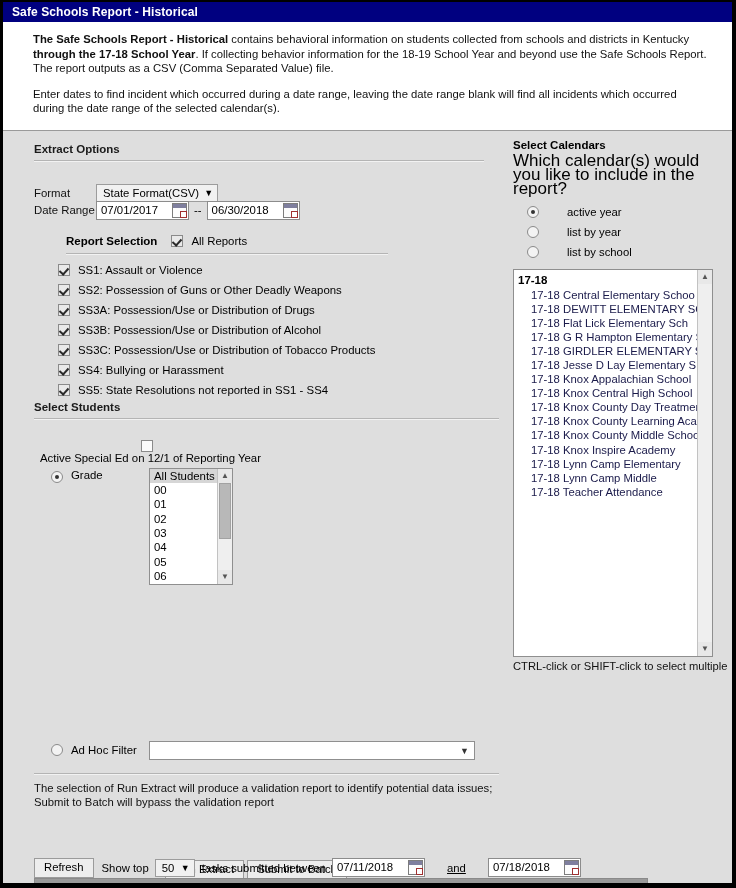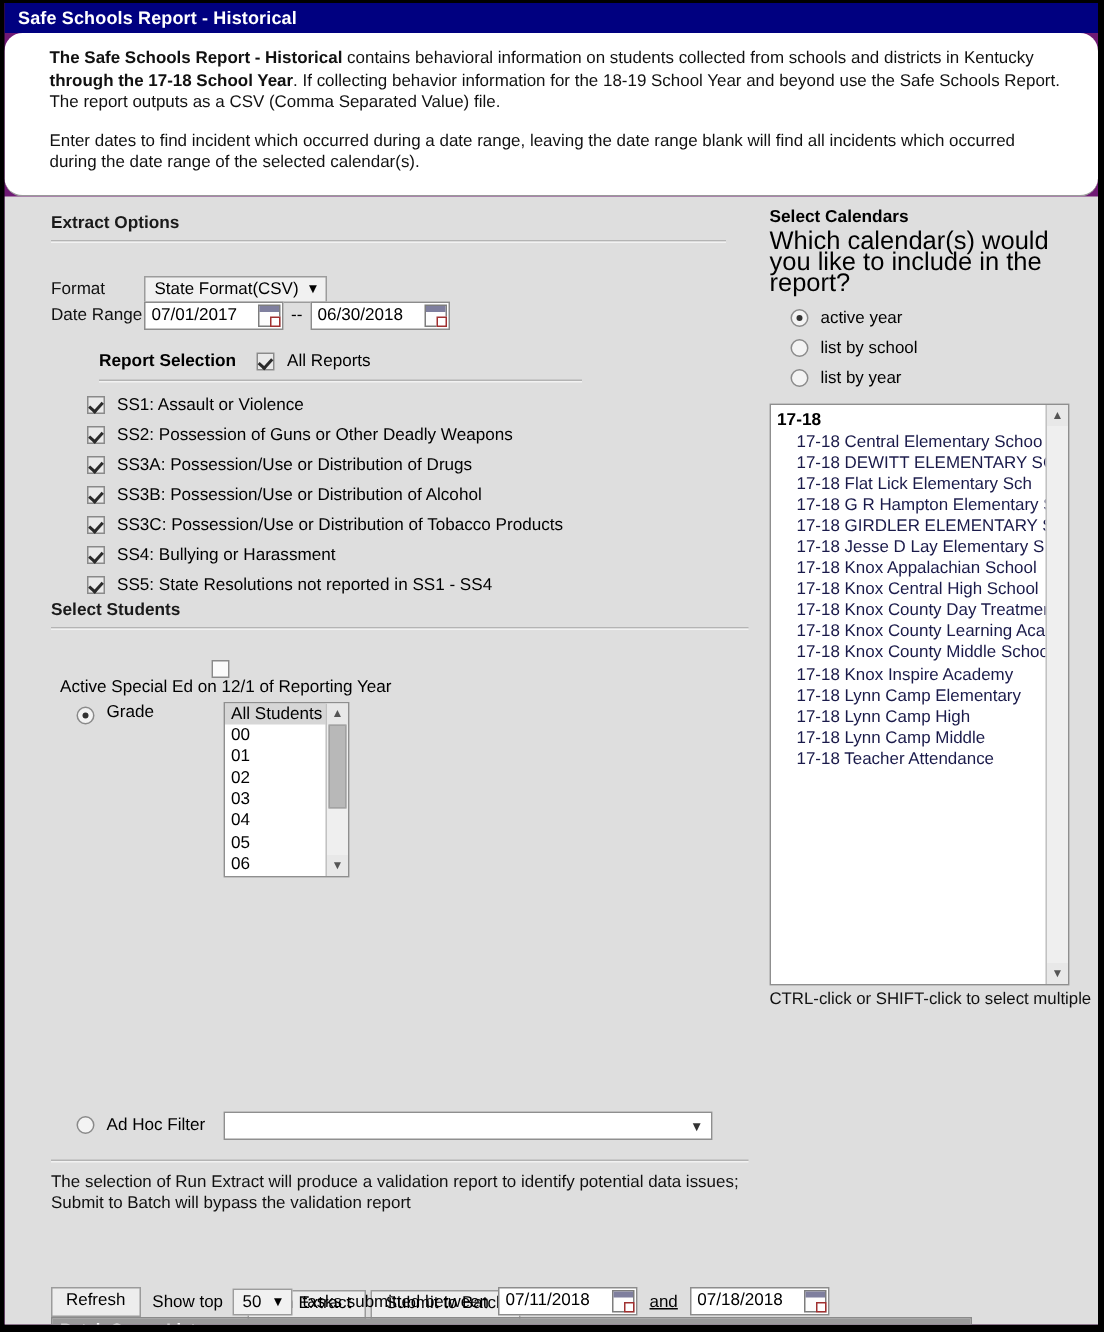--- a/index.html
+++ b/index.html
@@ -10,21 +10,21 @@
   body {
     width: 736px; height: 888px;
     font-family: "Liberation Sans", sans-serif;
     font-size: 11px;
     color: #000000;
     overflow: hidden;
   }
   .page {
     position: relative;
     width: 736px; height: 888px;
-    background: #701a75;
+    background: #0ea5e9;
     border: 3px solid #000000;
     border-top-width: 2px;
     border-left-width: 3px;
     border-right-width: 4px;
     border-bottom-width: 5px;
     overflow: hidden;
   }
 
   
   .titlebar {
@@ -36,21 +36,20 @@
     line-height: 20px;
     padding-left: 9px;
     letter-spacing: 0.1px;
   }
 
   
   .intro {
     background: #ffffff;
     padding: 10px 22px 12px 30px;
     border-bottom: 1px solid #9a9a9a;
-    border-radius: 12px;
   }
   .intro p {
     margin: 0 0 11px 0;
     font-size: 11.3px;
     line-height: 14.5px;
     color: #111;
   }
   .intro p:last-child { margin-bottom: 2px; }
   .intro b { font-weight: bold; }
 
@@ -289,21 +288,21 @@
 
   
   #batch-controls {
     position: absolute; left: 31px; top: 727px;
     display: flex; align-items: center;
   }
   #batch-controls .btn { margin-right: 8px; }
   #batch-controls .mid { font-size: 11.3px; margin-right: 6px; }
   #batch-controls .combo { margin-right: 7px; min-width: 40px; }
   #batch-controls .datefield { margin-right: 0; }
-  #batch-controls .andword { margin: 0 8px; font-size: 11.3px; text-decoration: underline; }
+  #batch-controls .andword { margin: 0 22px; font-size: 11.3px; text-decoration: underline; }
 
   
   #batch-queue {
     position: absolute; left: 31px; top: 747px;
     width: 614px;
     border: 1px solid #8a8a8a;
     background: #ffffff;
   }
   #batch-queue .bq-title {
     background: #9a9a9a;
@@ -315,21 +314,21 @@
     line-height: 12px;
   }
 
   
   #sel-cal-title { font-weight: bold; font-size: 11.5px; }
   #sel-cal-q {
     font-size: 17px; line-height: 14px; margin-top: 3px;
     width: 212px;
   }
   #cal-radios { margin-top: 6px; margin-left: 14px; }
-  #cal-radios .ropt { display: flex; align-items: center; height: 20px; }
+  #cal-radios .ropt { display: flex; align-items: center; height: 20px; gap: 20px; }
   #cal-radios .ropt .rd { margin-right: 8px; }
   #cal-radios .ropt span { font-size: 11.3px; }
 
   #calendar-list {
     margin-top: 7px;
     width: 200px; height: 388px;
     position: relative;
   }
   #calendar-list .cal-inner { padding: 3px 0 0 4px; }
   #calendar-list .cal-group {
@@ -511,45 +510,44 @@
       <div id="sel-cal-title">Select Calendars</div>
       <div id="sel-cal-q">Which calendar(s) would you like to include in the report?</div>
 
       <div id="cal-radios">
         <div class="ropt">
           <span class="rd sel"></span>
           <span>active year</span>
         </div>
         <div class="ropt">
           <span class="rd"></span>
-          <span>list by school</span>
+          <span>list by year</span>
         </div>
         <div class="ropt">
           <span class="rd"></span>
-          <span>list by year</span>
+          <span>list by school</span>
         </div>
       </div>
 
       <div class="listbox" id="calendar-list">
         <div class="cal-inner">
           <div class="cal-group">17-18</div>
           <div class="cal-item">17-18 Central Elementary Schoo</div>
           <div class="cal-item">17-18 DEWITT ELEMENTARY SCH</div>
           <div class="cal-item">17-18 Flat Lick Elementary Sch</div>
           <div class="cal-item">17-18 G R Hampton Elementary S</div>
           <div class="cal-item">17-18 GIRDLER ELEMENTARY SC</div>
           <div class="cal-item">17-18 Jesse D Lay Elementary S</div>
           <div class="cal-item">17-18 Knox Appalachian School</div>
           <div class="cal-item">17-18 Knox Central High School</div>
           <div class="cal-item">17-18 Knox County Day Treatmen</div>
           <div class="cal-item">17-18 Knox County Learning Aca</div>
           <div class="cal-item">17-18 Knox County Middle Schoo</div>
           <div class="cal-item">17-18 Knox Inspire Academy</div>
           <div class="cal-item">17-18 Lynn Camp Elementary</div>
-          <div class="cal-item">17-18 Lynn Camp High</div>
           <div class="cal-item">17-18 Lynn Camp Middle</div>
           <div class="cal-item">17-18 Teacher Attendance</div>
         </div>
         <div class="vscroll">
           <div class="btn-up">▲</div>
           <div class="btn-dn">▼</div>
         </div>
       </div>
 
       <div id="ctrl-hint">CTRL-click or SHIFT-click to select multiple</div>

